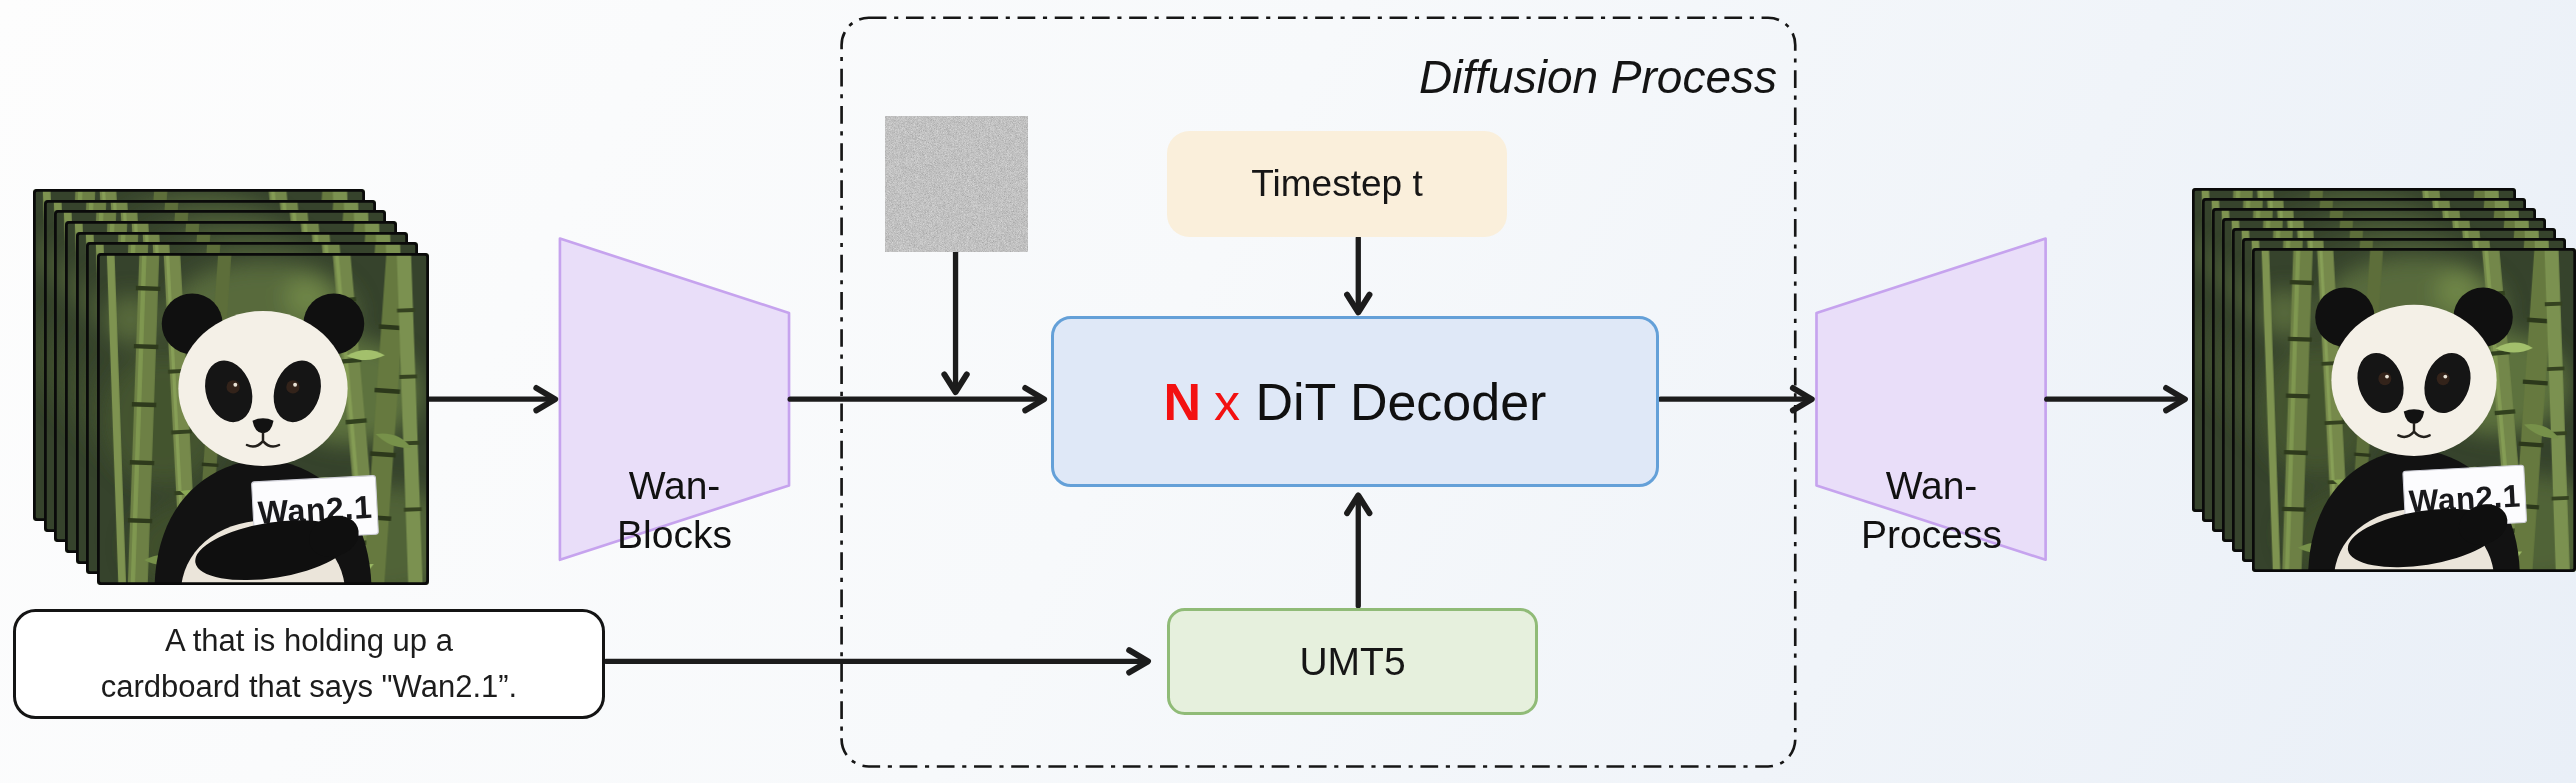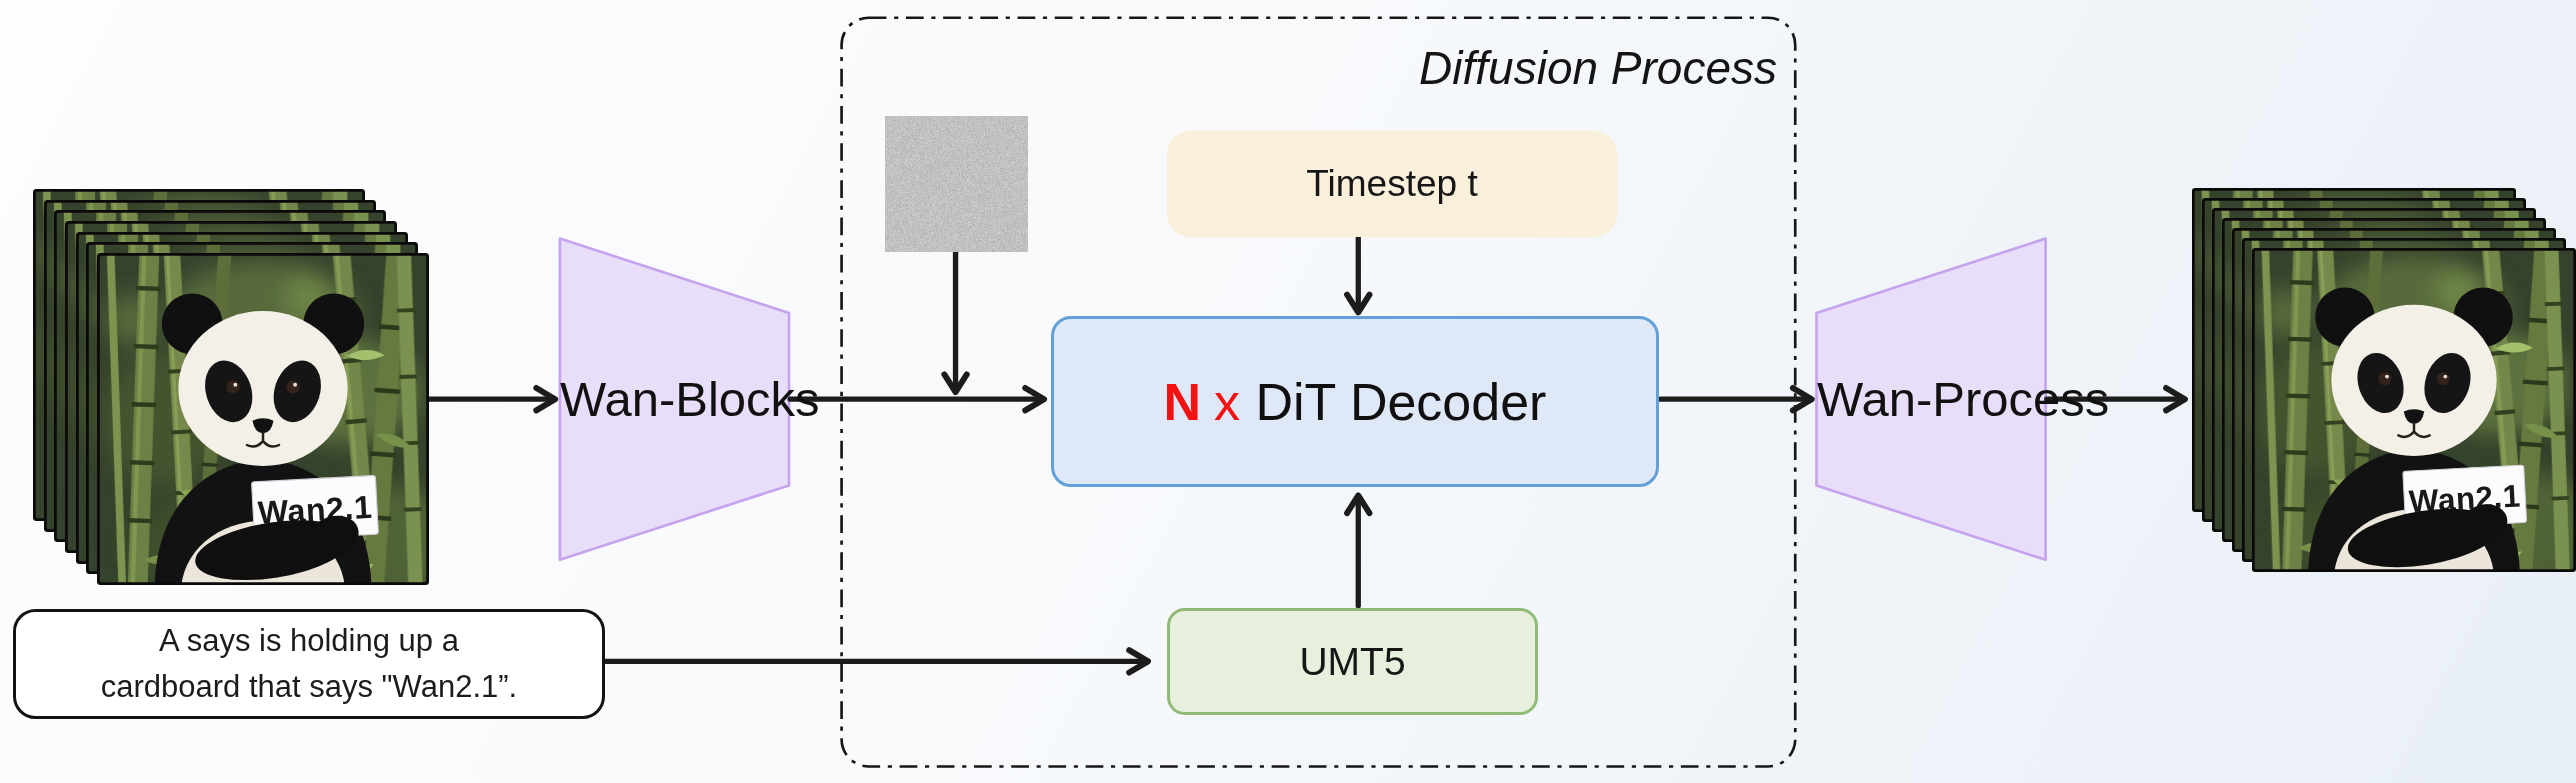--- a/index.html
+++ b/index.html
@@ -18,43 +18,43 @@
   .stack-left{left:33px;top:189px;width:397px;height:397px;}
   .stack-right{left:2192px;top:188px;width:384px;height:384px;}
   .frame{position:absolute;display:block;}
 
   
   .noise{position:absolute;left:885px;top:116px;width:143px;height:136px;z-index:2;}
 
   
   .node{position:absolute;display:flex;align-items:center;justify-content:center;
         box-sizing:border-box;z-index:3;color:#161616;}
-  .timestep{left:1167px;top:131px;width:450px;height:106px;background:#faefdb;
+  .timestep{left:1167px;top:131px;width:340px;height:106px;background:#faefdb;
             border-radius:22.4px;font-size:37px;font-weight:500;}
   .dit{left:1051px;top:316px;width:608px;height:171px;background:#dfe8f7;
        border:3px solid #64a0d8;border-radius:20px;font-size:52px;font-weight:500;}
   .dit .n{color:#f31111;font-weight:700;margin-right:13px;}
   .dit .times{color:#f31111;font-weight:400;margin-right:15.4px;}
   .dit .blocks{color:#101010;}
   .umt5{left:1167px;top:608px;width:371px;height:107px;background:#e6f0dd;
         border:3px solid #90bb77;border-radius:17.7px;font-size:39px;font-weight:400;}
   .prompt{left:13px;top:609px;width:592px;height:110px;background:#ffffff;
           border:3.5px solid #141414;border-radius:22.4px;flex-direction:column;
           font-size:31px;line-height:1.5;color:#1c1c1c;text-align:center;}
 
   
   .txt{position:absolute;z-index:3;color:#141414;}
-  .diffusion-label{left:1299px;top:41px;width:478px;text-align:right;
+  .diffusion-label{left:1299px;top:50px;width:478px;text-align:right;
                    font-style:italic;font-size:46px;}
   .cross-label{left:1380px;top:517px;width:413px;font-size:37px;}
 
   
-  .trap-label{position:absolute;z-index:3;display:flex;flex-direction:row;
-              align-items:center;justify-content:space-between;text-align:center;
-              font-size:49px;line-height:1.27;color:#111;}
+  .trap-label{position:absolute;z-index:3;display:flex;flex-direction:column;
+              align-items:center;justify-content:flex-end;text-align:center;
+              font-size:39px;line-height:1.27;color:#111;}
   .enc-label{left:560px;top:239px;width:229px;height:321px;}
   .dec-label{left:1817px;top:239px;width:229px;height:321px;}
 </style>
 </head>
 <body>
 
 <svg class="hidden-defs" aria-hidden="true">
   <defs>
     <filter id="bokeh" x="-60%" y="-60%" width="220%" height="220%">
       <feGaussianBlur stdDeviation="20"></feGaussianBlur>
@@ -266,21 +266,21 @@
     <span class="times">x</span>
     <span class="blocks">DiT Decoder</span>
   </div>
 
 
   <div class="node umt5">
     <span>UMT5</span>
   </div>
 
   <div class="node prompt">
-    <div>A says is holding up a</div>
+    <div>A that is holding up a</div>
     <div>cardboard that says "Wan2.1”.</div>
   </div>
 
   <div class="trap-label enc-label">
     <div>Wan-</div>
     <div>Blocks</div>
   </div>
   <div class="trap-label dec-label">
     <div>Wan-</div>
     <div>Process</div>

